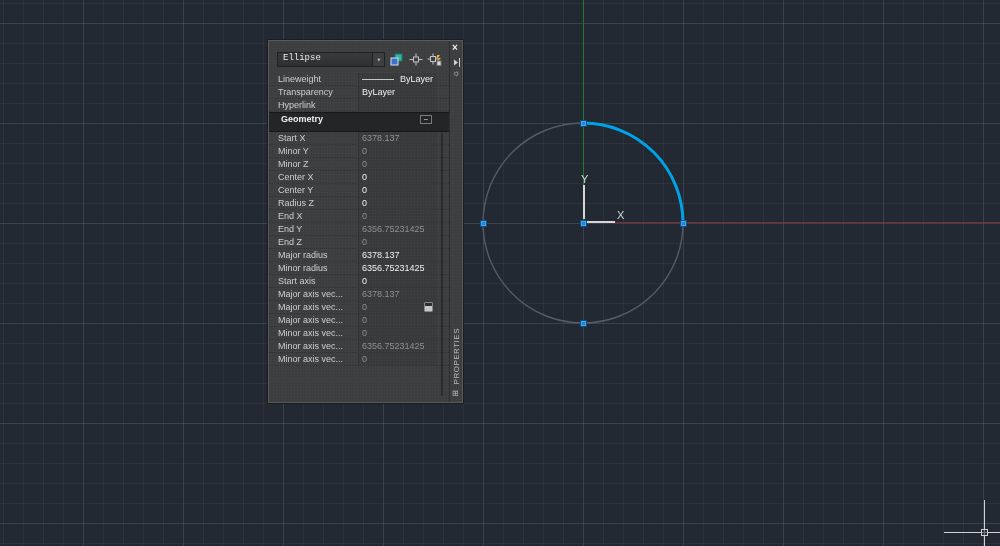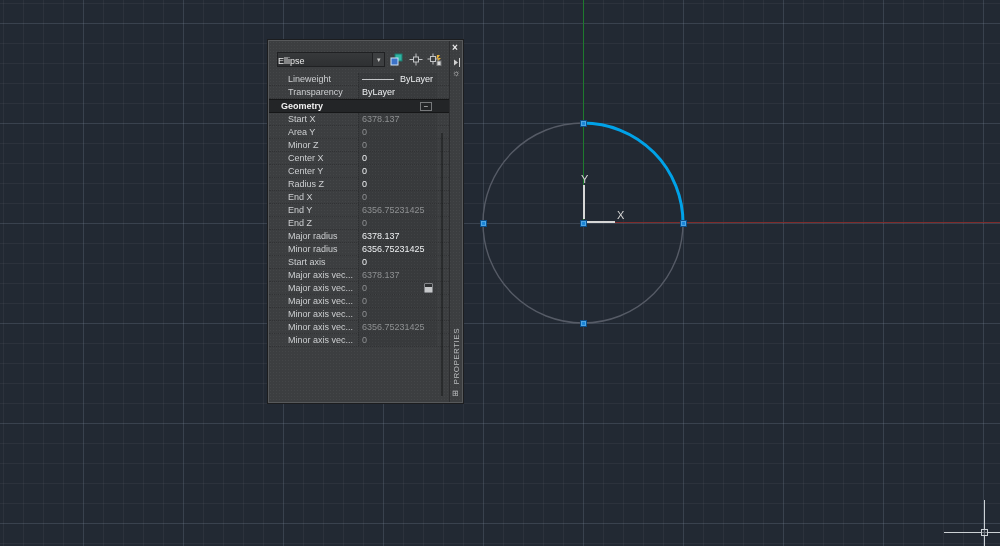--- a/index.html
+++ b/index.html
@@ -32,40 +32,40 @@
   .cursor-line{position:absolute;background:#ccd1d5;}
   .pickbox{position:absolute;width:7px;height:7px;border:1px solid #ccd1d5;background:rgba(34,41,51,0.55);}
 
   
   .palette{position:absolute;left:268px;top:40px;width:195px;height:363px;display:flex;
     background:#3c3e40;border:1px solid #57595b;outline:1px solid #1c1d1f;
     background-image:radial-gradient(rgba(255,255,255,0.045) 1px, transparent 1px);
     background-size:3px 3px;font-size:9px;color:#cbcdcf;}
   .palette-body{position:relative;width:181px;height:100%;border-right:1px solid #2c2d2f;}
   .palette-header{height:15px;margin:11px 6px 0 8px;display:flex;align-items:center;}
-  .type-select{width:113px;height:15px;display:flex;align-items:flex-end;
+  .type-select{width:113px;height:15px;display:flex;align-items:flex-start;
     background:linear-gradient(#37393b,#2e3032);border:1px solid #202123;
-    color:#e8e8e8;cursor:default;}
+    color:#e8e8e8;padding-left:5px;cursor:default;font-family:Liberation Mono, monospace;}
   .dd-btn{margin-left:auto;width:12px;height:100%;display:flex;align-items:center;justify-content:center;
     background:#3d3f41;border-left:1px solid #202123;color:#c8c8c8;font-size:7px;}
   .hicon{width:17px;height:14px;display:inline-flex;align-items:center;justify-content:center;margin-left:3px;}
 
   .rows-general{margin-top:6px;}
-  .prow{position:relative;height:13px;line-height:12px;padding-left:19px;
+  .prow{position:relative;height:13px;line-height:12px;padding-left:9px;
     border-bottom:1px dotted rgba(0,0,0,0.18);}
   .plabel{color:#cdcfd1;white-space:nowrap;}
   .pvalue{position:absolute;left:89px;right:12px;top:0;height:100%;color:#eef0f2;
     white-space:nowrap;overflow:hidden;display:flex;align-items:center;
     border-left:1px dotted rgba(0,0,0,0.18);padding-left:3px;background:rgba(0,0,0,0.05);}
   .pvalue.readonly{color:#8e9092;}
   .lw-swatch{display:inline-block;width:32px;height:1px;background:#c4c6c8;margin-right:6px;}
   .calc-icon{position:absolute;right:16px;top:1px;width:9px;height:10px;border:1px solid #84868a;
     border-radius:1px;background:linear-gradient(#2e3032 0 3px,#c6c8ca 3px);}
 
-  .section-header{position:relative;height:14px;line-height:12px;background:#232527;
+  .section-header{position:relative;height:20px;line-height:12px;background:#232527;
     border-top:1px solid #161718;border-bottom:1px solid #161718;
     color:#f2f2f2;font-weight:bold;padding-left:12px;}
   .collapse-btn{position:absolute;right:17px;top:2px;width:12px;height:9px;line-height:7px;
     border:1px solid #77797b;color:#dddddd;font-size:8px;font-weight:normal;text-align:center;}
 
   .scroll-line{position:absolute;left:172px;top:92px;width:2px;height:263px;background:rgba(18,19,20,0.45);}
 
   .palette-strip{position:relative;width:14px;height:100%;}
   .strip-close{position:absolute;top:2px;left:2px;color:#ececec;font-size:10px;line-height:10px;font-weight:bold;cursor:default;}
   .strip-autohide{position:absolute;top:17px;left:3px;}
@@ -132,30 +132,31 @@
               <rect x="3.5" y="3.5" width="5" height="5" fill="#3c3e40" stroke="#c2c4c6"></rect>
               <path d="M10 2 L13 2 L11 5 L14 5 L10 9 L11.5 5.5 L9.5 5.5 Z" fill="#e8b13a"></path>
               <rect x="10" y="8" width="4" height="4.5" fill="#d8d8d8" stroke="#77797b"></rect>
             </svg>
         </span>
       </div>
 
       <div class="rows-general" id="rows-general">
           <div class="prow"><span class="plabel">Lineweight</span><span class="pvalue"><span class="lw-swatch"></span>ByLayer</span></div>
           <div class="prow"><span class="plabel">Transparency</span><span class="pvalue">ByLayer</span></div>
+          <div class="prow"><span class="plabel">Hyperlink</span><span class="pvalue"></span></div>
         </div>
 
       <div class="section-header">
         <span>Geometry</span>
         <span class="collapse-btn">−</span>
       </div>
 
       <div class="rows-geometry" id="rows-geometry">
           <div class="prow"><span class="plabel">Start X</span><span class="pvalue readonly">6378.137</span></div>
-          <div class="prow"><span class="plabel">Area Y</span><span class="pvalue readonly">0</span></div>
+          <div class="prow"><span class="plabel">Minor Y</span><span class="pvalue readonly">0</span></div>
           <div class="prow"><span class="plabel">Minor Z</span><span class="pvalue readonly">0</span></div>
           <div class="prow"><span class="plabel">Center X</span><span class="pvalue">0</span></div>
           <div class="prow"><span class="plabel">Center Y</span><span class="pvalue">0</span></div>
           <div class="prow"><span class="plabel">Radius Z</span><span class="pvalue">0</span></div>
           <div class="prow"><span class="plabel">End X</span><span class="pvalue readonly">0</span></div>
           <div class="prow"><span class="plabel">End Y</span><span class="pvalue readonly">6356.75231425</span></div>
           <div class="prow"><span class="plabel">End Z</span><span class="pvalue readonly">0</span></div>
           <div class="prow"><span class="plabel">Major radius</span><span class="pvalue">6378.137</span></div>
           <div class="prow"><span class="plabel">Minor radius</span><span class="pvalue">6356.75231425</span></div>
           <div class="prow"><span class="plabel">Start axis</span><span class="pvalue">0</span></div>

